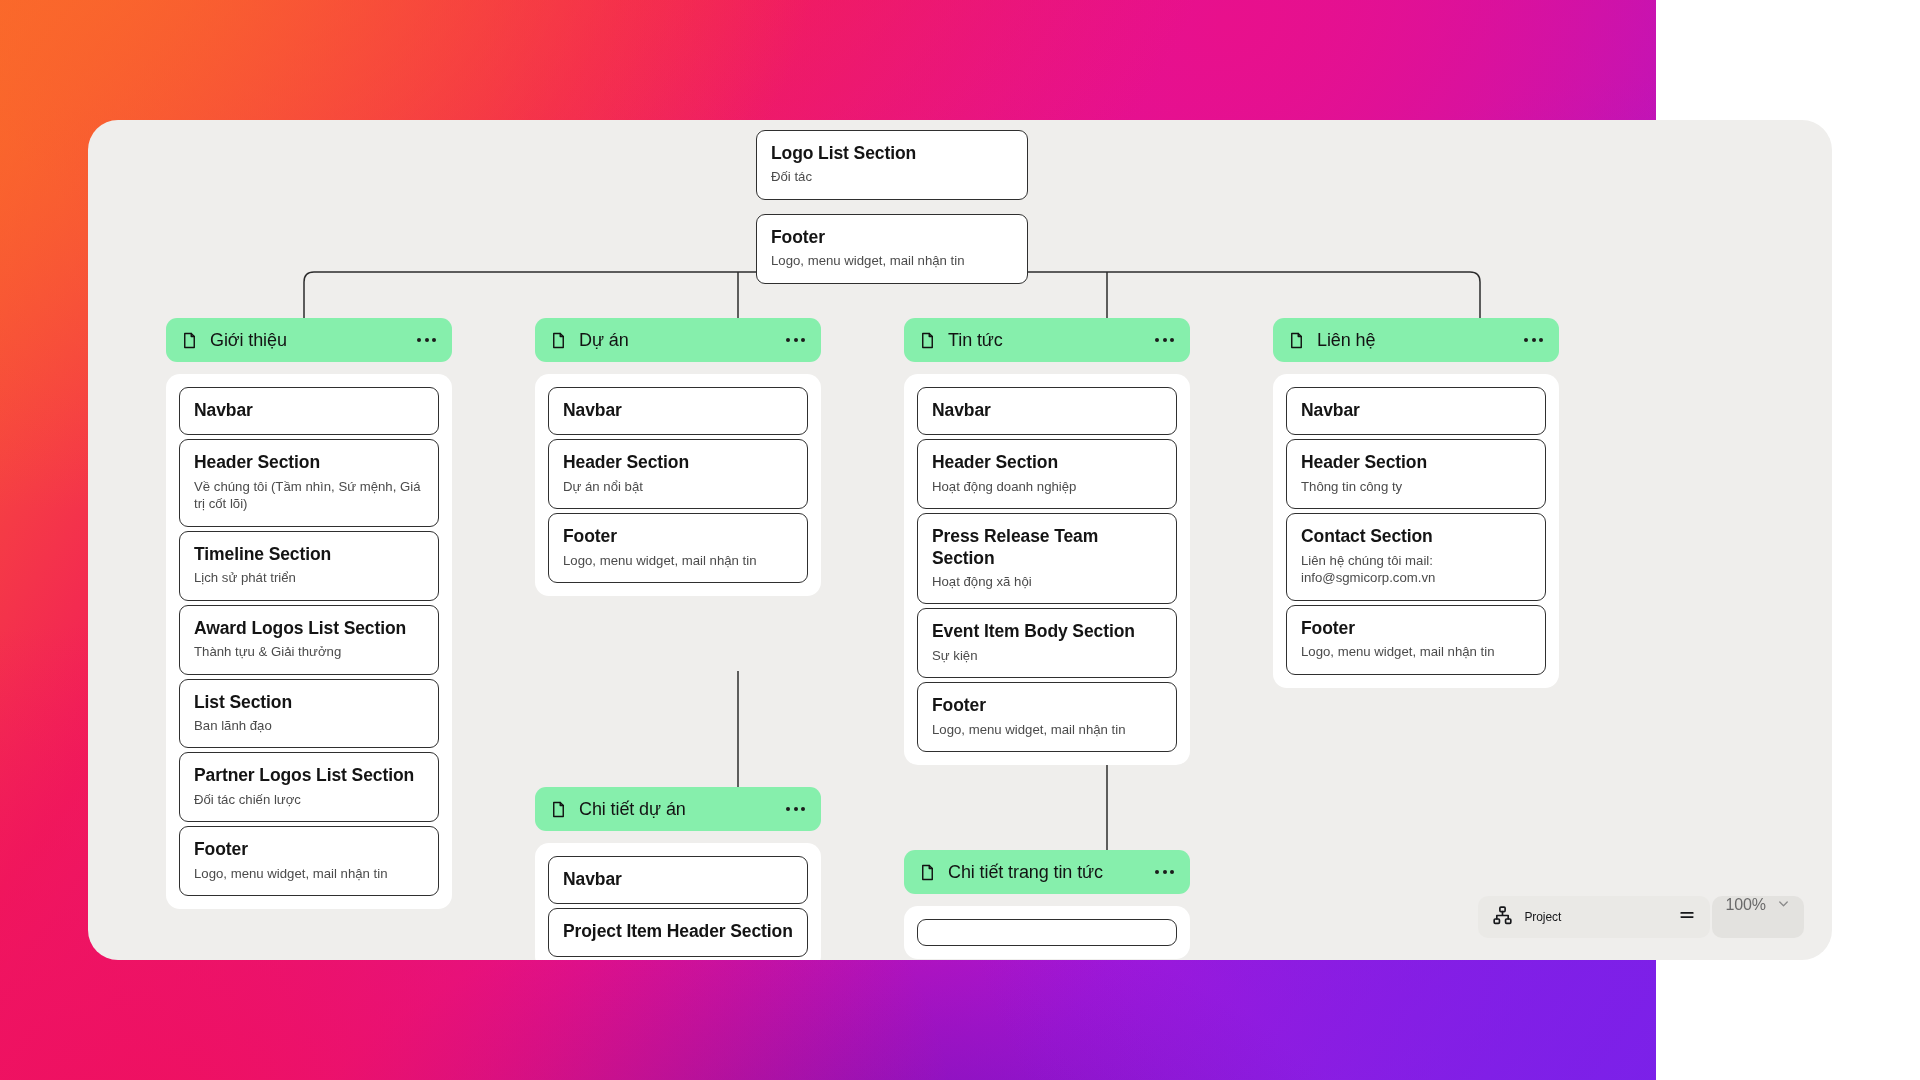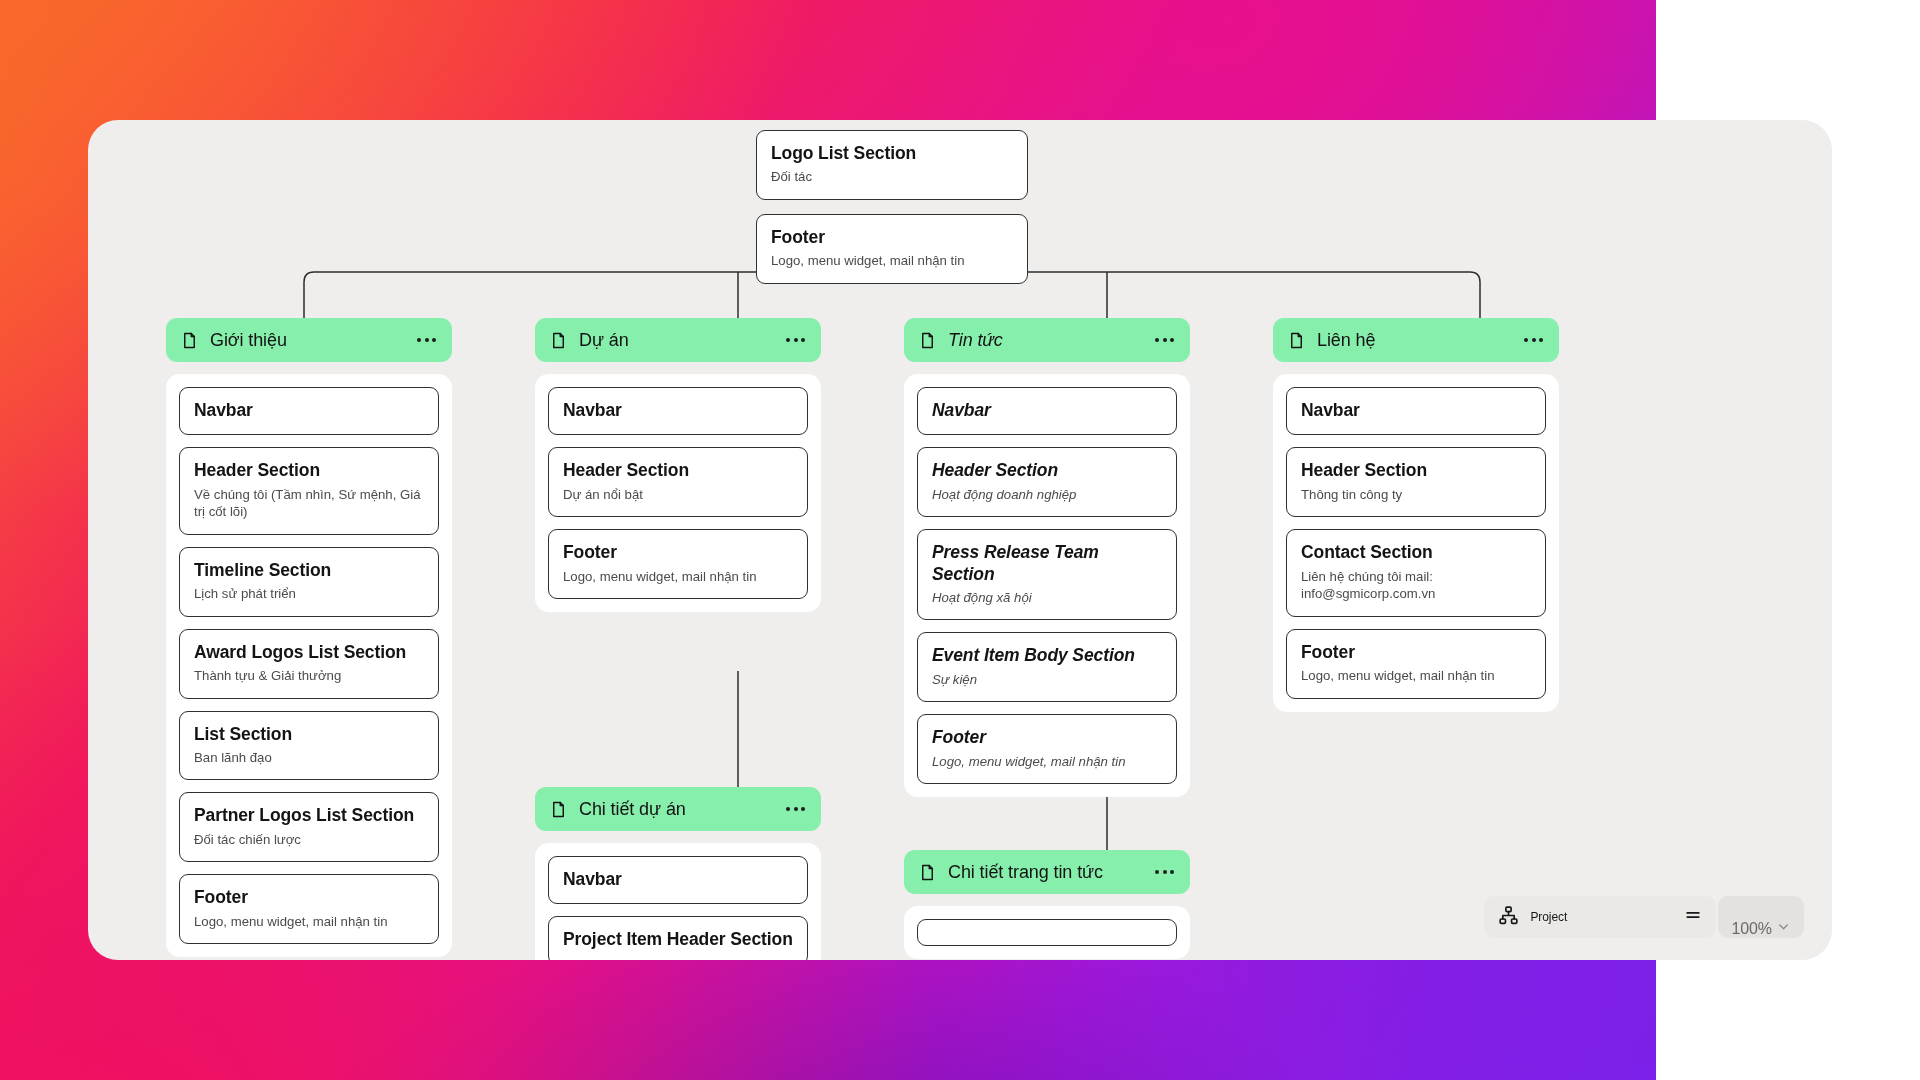--- a/index.html
+++ b/index.html
@@ -121,21 +121,21 @@
   }
   .page-icon { width: 19px; height: 19px; display: block; flex: none; }
 
   .col-body {
     margin-top: 12px;
     background: #FFFFFF;
     border-radius: 14px;
     padding: 13px;
     display: flex;
     flex-direction: column;
-    gap: 12px;
+    gap: 4px;
   }
 
   
   .child-group { position: absolute; width: 286px; }
 
   
   .toolbar {
     position: absolute;
     right: 28px;
     bottom: 22px;
@@ -156,22 +156,22 @@
   }
   .tb-project-label {
     flex: 1;
     font-size: 12px;
     font-weight: 500;
     color: #16171A;
     letter-spacing: -0.1px;
   }
   .tb-zoom {
     display: flex;
-    align-items: flex-end;
-    gap: 4px;
+    align-items: flex-start;
+    gap: 10px;
     height: 42px;
     padding: 0 13px;
     background: #E3E2DF;
     border-radius: 10px;
     cursor: pointer;
   }
   .tb-zoom-label {
     font-size: 16px;
     font-weight: 500;
     color: #6A6A6A;
@@ -303,21 +303,21 @@
           </div>
           <div class="col-body">
             <div class="card">
               <div class="card-title">Navbar</div>
             </div>
             <div class="card">
               <div class="card-title">Project Item Header Section</div>
             </div>
           </div>
         </div>
-        <div class="col" style="left: 816px; top: 198px; font-style: italic;">
+        <div class="col" style="left: 816px; top: 198px;">
           <div class="group-header">
             <span style="display: flex;">
               <svg class="page-icon" viewBox="0 0 24 24" fill="none" stroke="#121212" stroke-width="1.8" stroke-linejoin="round" stroke-linecap="round">
                 <path d="M6 3.2 H14.2 L18 7 V20.8 H6 Z"></path>
                 <path d="M14.2 3.2 V7 H18"></path>
               </svg>
             </span>
             <span class="group-title">Tin tức</span>
             <div class="dots">
               <i></i>

